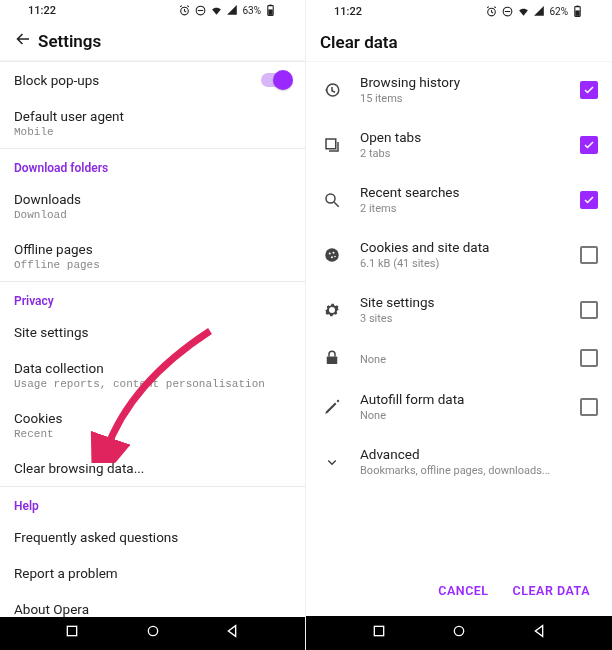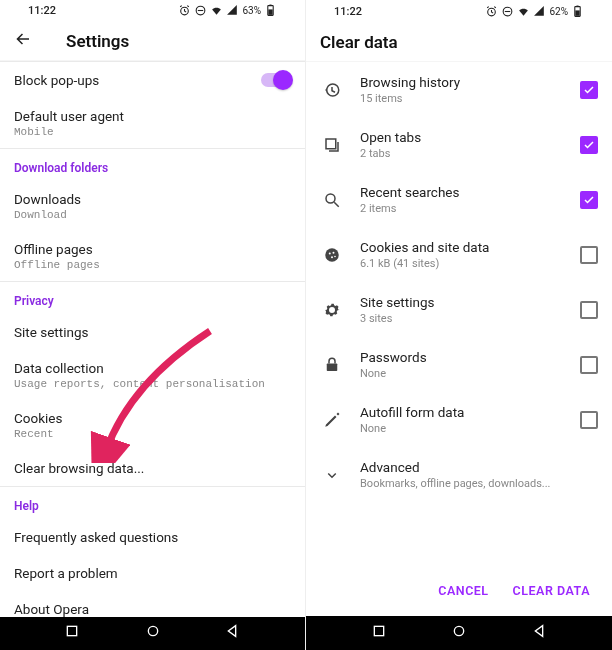--- a/index.html
+++ b/index.html
@@ -9,21 +9,21 @@
   .phone:last-child { border-right: none; }
 
   
   .statusbar { height: 22px; display: flex; justify-content: space-between; align-items: center; padding: 0 28px; font-size: 11px; color: #222; background: #fff; }
   .status-left { font-weight: 500; }
   .status-right { display: flex; align-items: center; gap: 3px; }
   .status-right svg, .status-right .glyph { width: 13px; height: 13px; display: inline-block; }
   .batt-pct { font-size: 10px; }
 
   
-  .appbar { height: 40px; display: flex; align-items: center; padding: 0 14px; gap: 34px; border-bottom: 1px solid rgba(0,0,0,0.04); text-align: right; }
+  .appbar { height: 40px; display: flex; align-items: center; padding: 0 14px; gap: 6px; border-bottom: 1px solid rgba(0,0,0,0.04); text-align: right; }
   .appbar .title { font-size: 17px; font-weight: 600; color: #111; }
   .appbar .back svg { width: 18px; height: 18px; }
 
   
   .scroll { flex: 1 1 auto; overflow: hidden; background: #fff; position: relative; }
 
   
   .section-divider { height: 1px; background: #e9e9e9; }
   .section-hdr { padding: 12px 14px 6px; font-size: 12px; font-weight: 600; color: #8a2be2; }
   .row { padding: 10px 14px; display: flex; align-items: center; justify-content: space-between; }
@@ -316,21 +316,20 @@
           <span class="chk"></span>
         </div>
         <div class="cd-row">
           <span class="icon">
             <svg viewBox="0 0 24 24">
               <rect x="5" y="10" width="14" height="10" rx="1" fill="#444"></rect>
               <path d="M8 10V7a4 4 0 118 0v3" fill="none" stroke="#444" stroke-width="2"></path>
             </svg>
           </span>
           <div class="texts">
-            <span class="primary">Passwords</span>
             <span class="secondary">None</span>
           </div>
           <span class="chk"></span>
         </div>
         <div class="cd-row">
           <span class="icon">
             <svg viewBox="0 0 24 24">
               <path d="M3 21l3-1 12-12-2-2L4 18l-1 3zM18 4l2 2 2-2-2-2-2 2z" fill="#444"></path>
             </svg>
           </span>

